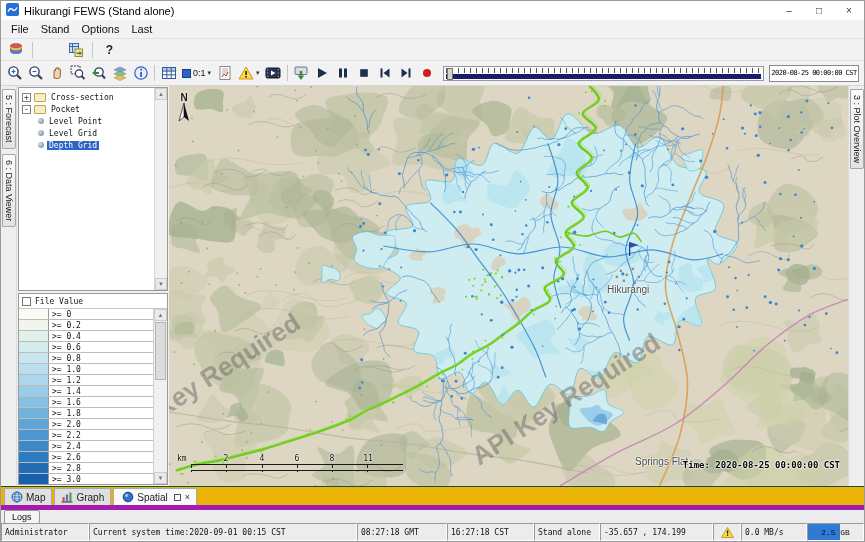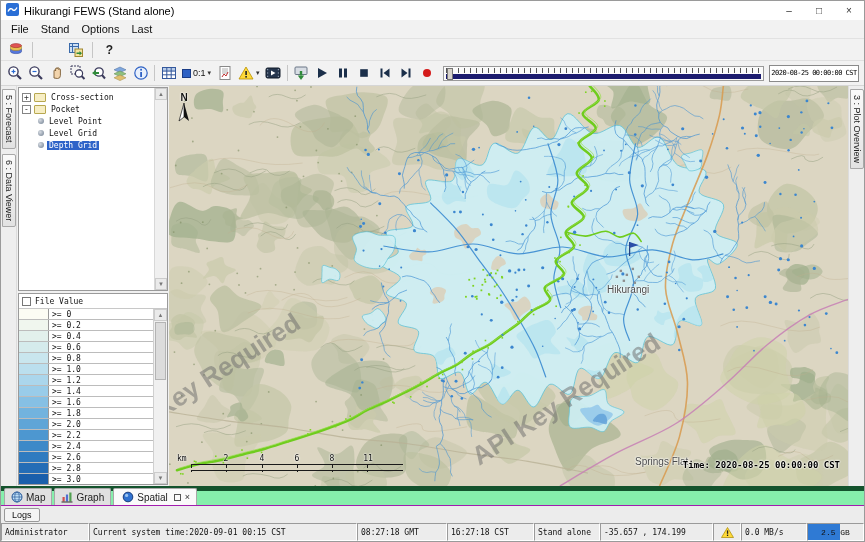--- a/index.html
+++ b/index.html
@@ -73,26 +73,26 @@
   .place1{left:438px;top:198px;}
   .place2{left:466px;top:370px;}
   .maptime{position:absolute;right:8px;bottom:16px;font-family:"DejaVu Sans Mono",monospace;font-weight:bold;font-size:9px;color:#000;text-shadow:0 0 2px #fff,0 0 2px #fff,0 0 2px #fff;}
   .scalebar{position:absolute;left:8px;bottom:13px;width:242px;height:19px;font-family:"DejaVu Sans Mono",monospace;font-size:8px;color:#111;text-shadow:0 0 2px #fff,0 0 2px #fff;}
   .sb-unit{position:absolute;left:0;top:0;}
   .sb-num{position:absolute;top:0;transform:translateX(-50%);}
   .sb-line{position:absolute;left:14px;width:212px;top:10px;height:4px;border-top:1.5px solid #1a1a1a;background:repeating-linear-gradient(90deg,#1a1a1a 0 1px,transparent 1px 35.3px);}
   .sb-line2{top:16px;height:2px;border-top:1px solid #1a1a1a;}
 
   
-  .bottomtabs{height:19px;background:#86efac;border-top:5px solid #14532d;display:flex;align-items:flex-end;padding:1px 3px 0;gap:2px;flex:none;}
+  .bottomtabs{height:19px;background:#eab308;border-top:1px solid #14532d;display:flex;align-items:flex-end;padding:1px 3px 0;gap:2px;flex:none;}
   .btab{height:17px;display:flex;align-items:center;gap:3px;padding:0 6px;font-size:10px;border:1px solid #a8a8a8;border-bottom:none;border-radius:2px 2px 0 0;background:#e0e0e0;color:#222;}
   .btab.active{background:#fafafa;padding-left:8px;}
   .tctl{width:7px;height:7px;border:1px solid #555;margin-left:3px;flex:none;}
   .tclose{font-size:9px;margin-left:1px;color:#333;}
-  .logsrow{height:18px;background:#ececec;display:flex;align-items:center;padding:0 3px;flex:none;border-top:1px solid #a21caf;}
+  .logsrow{height:18px;background:#ececec;display:flex;align-items:center;padding:0 3px;flex:none;border-top:5px solid #a21caf;}
   .logsbtn{height:14px;padding:0 7px;font-size:9px;border:1px solid #999;background:#f4f4f4;border-radius:2px;color:#111;display:flex;align-items:center;}
 
   .statusbar{height:18px;background:#ececec;display:flex;flex:none;font-family:"DejaVu Sans Mono",monospace;font-size:8px;color:#111;}
   .scell{border:1px solid;border-color:#9a9a9a #ffffff #ffffff #9a9a9a;display:flex;align-items:center;padding:0 3px;overflow:hidden;white-space:nowrap;flex:none;}
   .scell.memory{position:relative;justify-content:center;flex:1;}
   .memfill{position:absolute;left:0;top:0;bottom:0;width:58%;background:#2f7ad4;}
   .memtext{position:relative;font-family:Liberation Mono, monospace;}
 </style>
 </head>
 <body>

